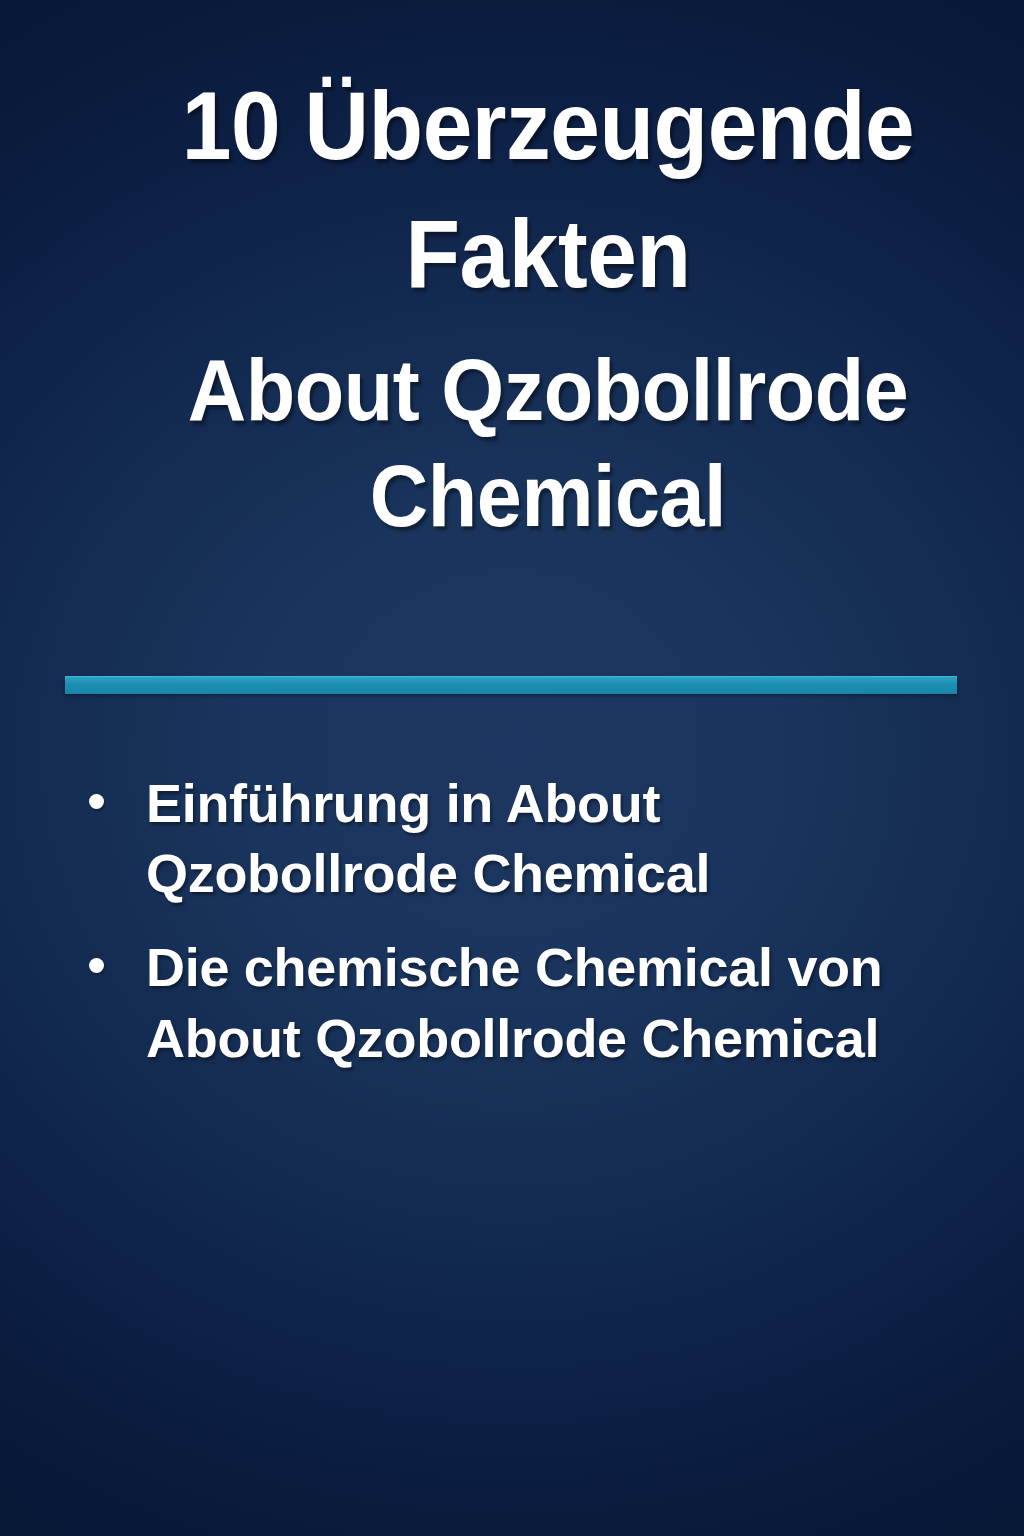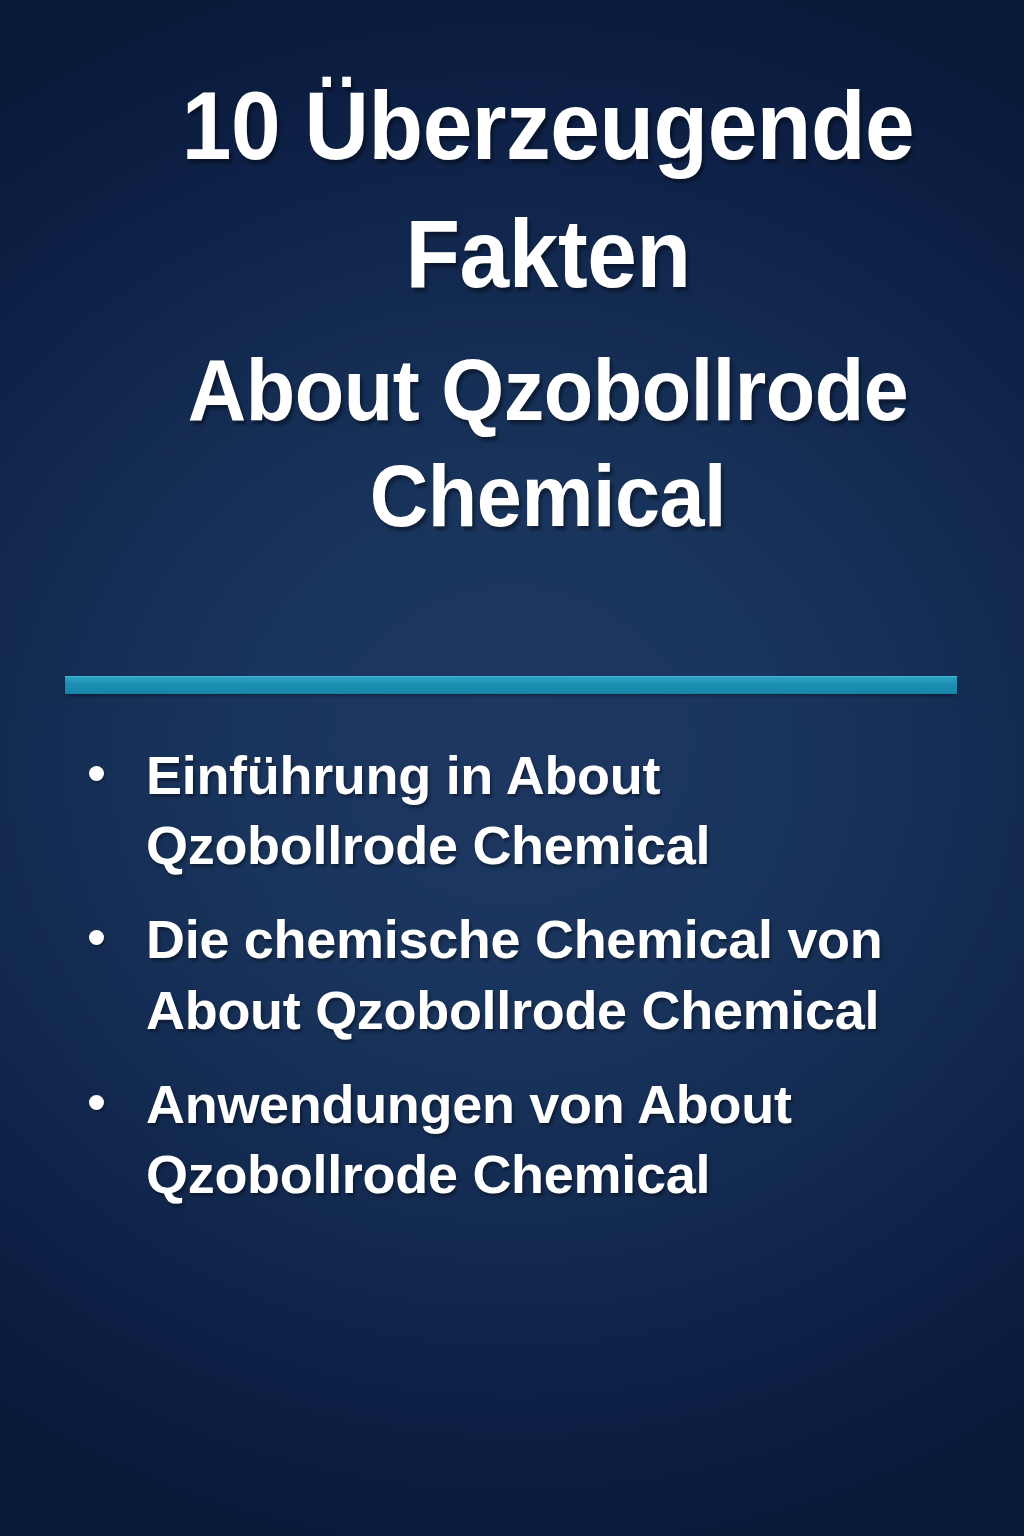--- a/index.html
+++ b/index.html
@@ -96,21 +96,21 @@
     background: linear-gradient(180deg, #2fa3c4 0%, #1b8fb2 45%, #1787ab 100%);
     border-top: 1px solid #3fb7d6;
     border-bottom: 1px solid #1b7f9e;
     box-sizing: border-box;
     box-shadow: 0 2px 3px rgba(0,0,0,0.30);
   }
 
   .bullet-list {
     position: absolute;
     left: 78px;
-    top: 740px;
+    top: 768px;
     width: 880px;
     list-style: none;
     margin: 0;
     padding: 0;
   }
 
   .bullet-item {
     position: relative;
     padding-left: 68px;
     margin-bottom: 24px;
@@ -157,19 +157,15 @@
 
   <ul class="bullet-list">
     <li class="bullet-item">
       <span class="bullet-dot"></span>
       <span class="bullet-text">Einführung in About Qzobollrode Chemical</span>
     </li>
     <li class="bullet-item">
       <span class="bullet-dot"></span>
       <span class="bullet-text">Die chemische Chemical von About Qzobollrode Chemical</span>
     </li>
-    <li class="bullet-item">
-      <span class="bullet-dot"></span>
-      <span class="bullet-text">Anwendungen von About Qzobollrode Chemical</span>
-    </li>
   </ul>
 
 </div>
 
 </body></html>

